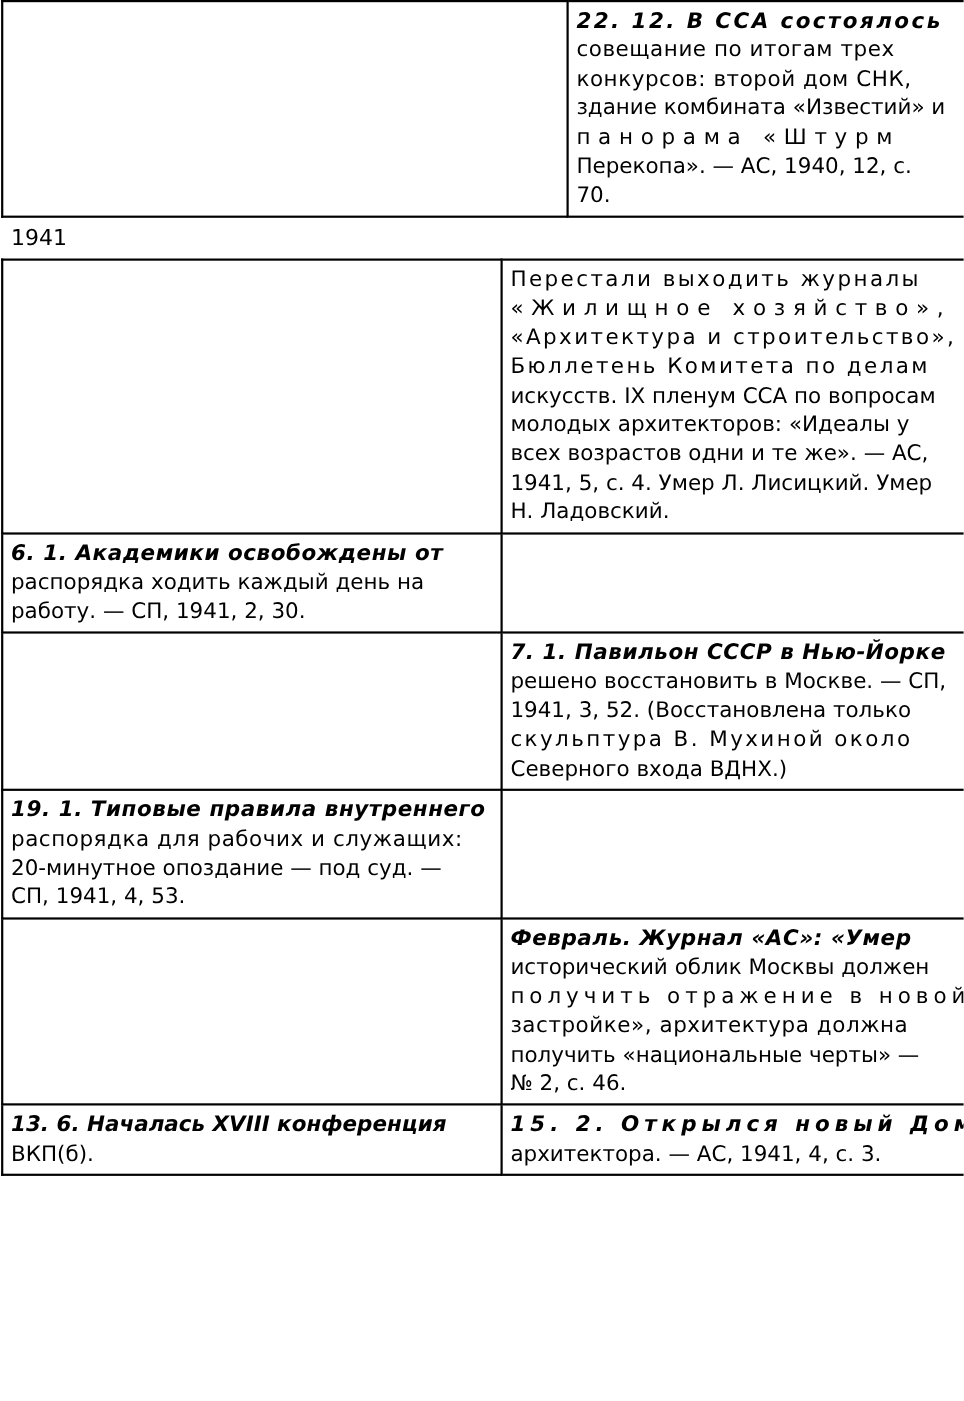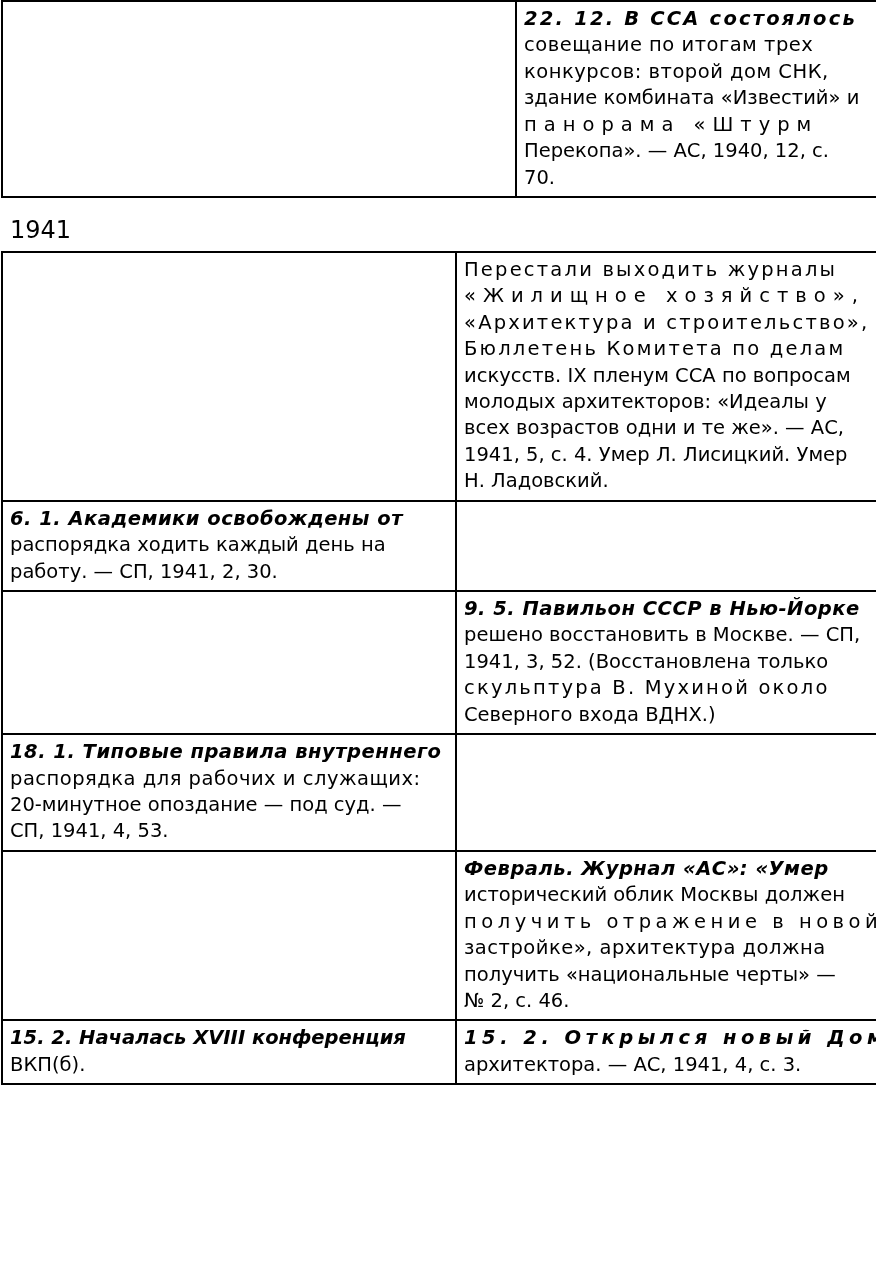--- a/index.html
+++ b/index.html
@@ -48,23 +48,23 @@
   table.t2 td.c2 { width: 434px; }
 
   td.empty { padding: 0; }
 
   .dt {
     font-style: italic;
     font-weight: bold;
   }
 
   .year-label {
-    font-size: 24px;
+    font-size: 20px;
     line-height: 1;
-    padding: 20px 0 9px 10px;
+    padding: 8px 0 9px 10px;
     color: #000;
     font-family: "DejaVu Sans", "Liberation Sans", sans-serif;
   }
 
   
   .sp1 { letter-spacing: 0.5px; }
   .sp2 { letter-spacing: 2.2px; }
   .sp3 { letter-spacing: 4.5px; }
   .sp4 { letter-spacing: 7.0px; }
 
@@ -117,31 +117,31 @@
         <span class="ln sp1"><span class="dt">6. 1. Академики освобождены от</span></span>
         <span class="ln">распорядка ходить каждый день на</span>
         <span class="ln">работу. — СП, 1941, 2, 30.</span>
       </td>
       <td class="c2 empty"></td>
     </tr>
 
     <tr>
       <td class="c1 empty"></td>
       <td class="c2">
-        <span class="ln sp1"><span class="dt">9. 5. Павильон СССР в Нью-Йорке</span></span>
+        <span class="ln sp1"><span class="dt">7. 1. Павильон СССР в Нью-Йорке</span></span>
         <span class="ln">решено восстановить в Москве. — СП,</span>
         <span class="ln">1941, 3, 52. (Восстановлена только</span>
         <span class="ln sp2">скульптура В. Мухиной около</span>
         <span class="ln">Северного входа ВДНХ.)</span>
       </td>
     </tr>
 
     <tr>
       <td class="c1">
-        <span class="ln sp1"><span class="dt">18. 1. Типовые правила внутреннего</span></span>
+        <span class="ln sp1"><span class="dt">19. 1. Типовые правила внутреннего</span></span>
         <span class="ln sp1">распорядка для рабочих и служащих:</span>
         <span class="ln">20-минутное опоздание — под суд. —</span>
         <span class="ln">СП, 1941, 4, 53.</span>
       </td>
       <td class="c2 empty"></td>
     </tr>
 
     <tr>
       <td class="c1 empty"></td>
       <td class="c2">
@@ -149,21 +149,21 @@
         <span class="ln">исторический облик Москвы должен</span>
         <span class="ln sp3">получить отражение в новой</span>
         <span class="ln sp1">застройке», архитектура должна</span>
         <span class="ln">получить «национальные черты» —</span>
         <span class="ln">№ 2, с. 46.</span>
       </td>
     </tr>
 
     <tr>
       <td class="c1">
-        <span class="ln"><span class="dt">15. 2. Началась XVIII конференция</span></span>
+        <span class="ln"><span class="dt">13. 6. Началась XVIII конференция</span></span>
         <span class="ln">ВКП(б).</span>
       </td>
       <td class="c2">
         <span class="ln sp3"><span class="dt">15. 2. Открылся новый Дом</span></span>
         <span class="ln">архитектора. — АС, 1941, 4, с. 3.</span>
       </td>
     </tr>
 
   </tbody>
     </table>

